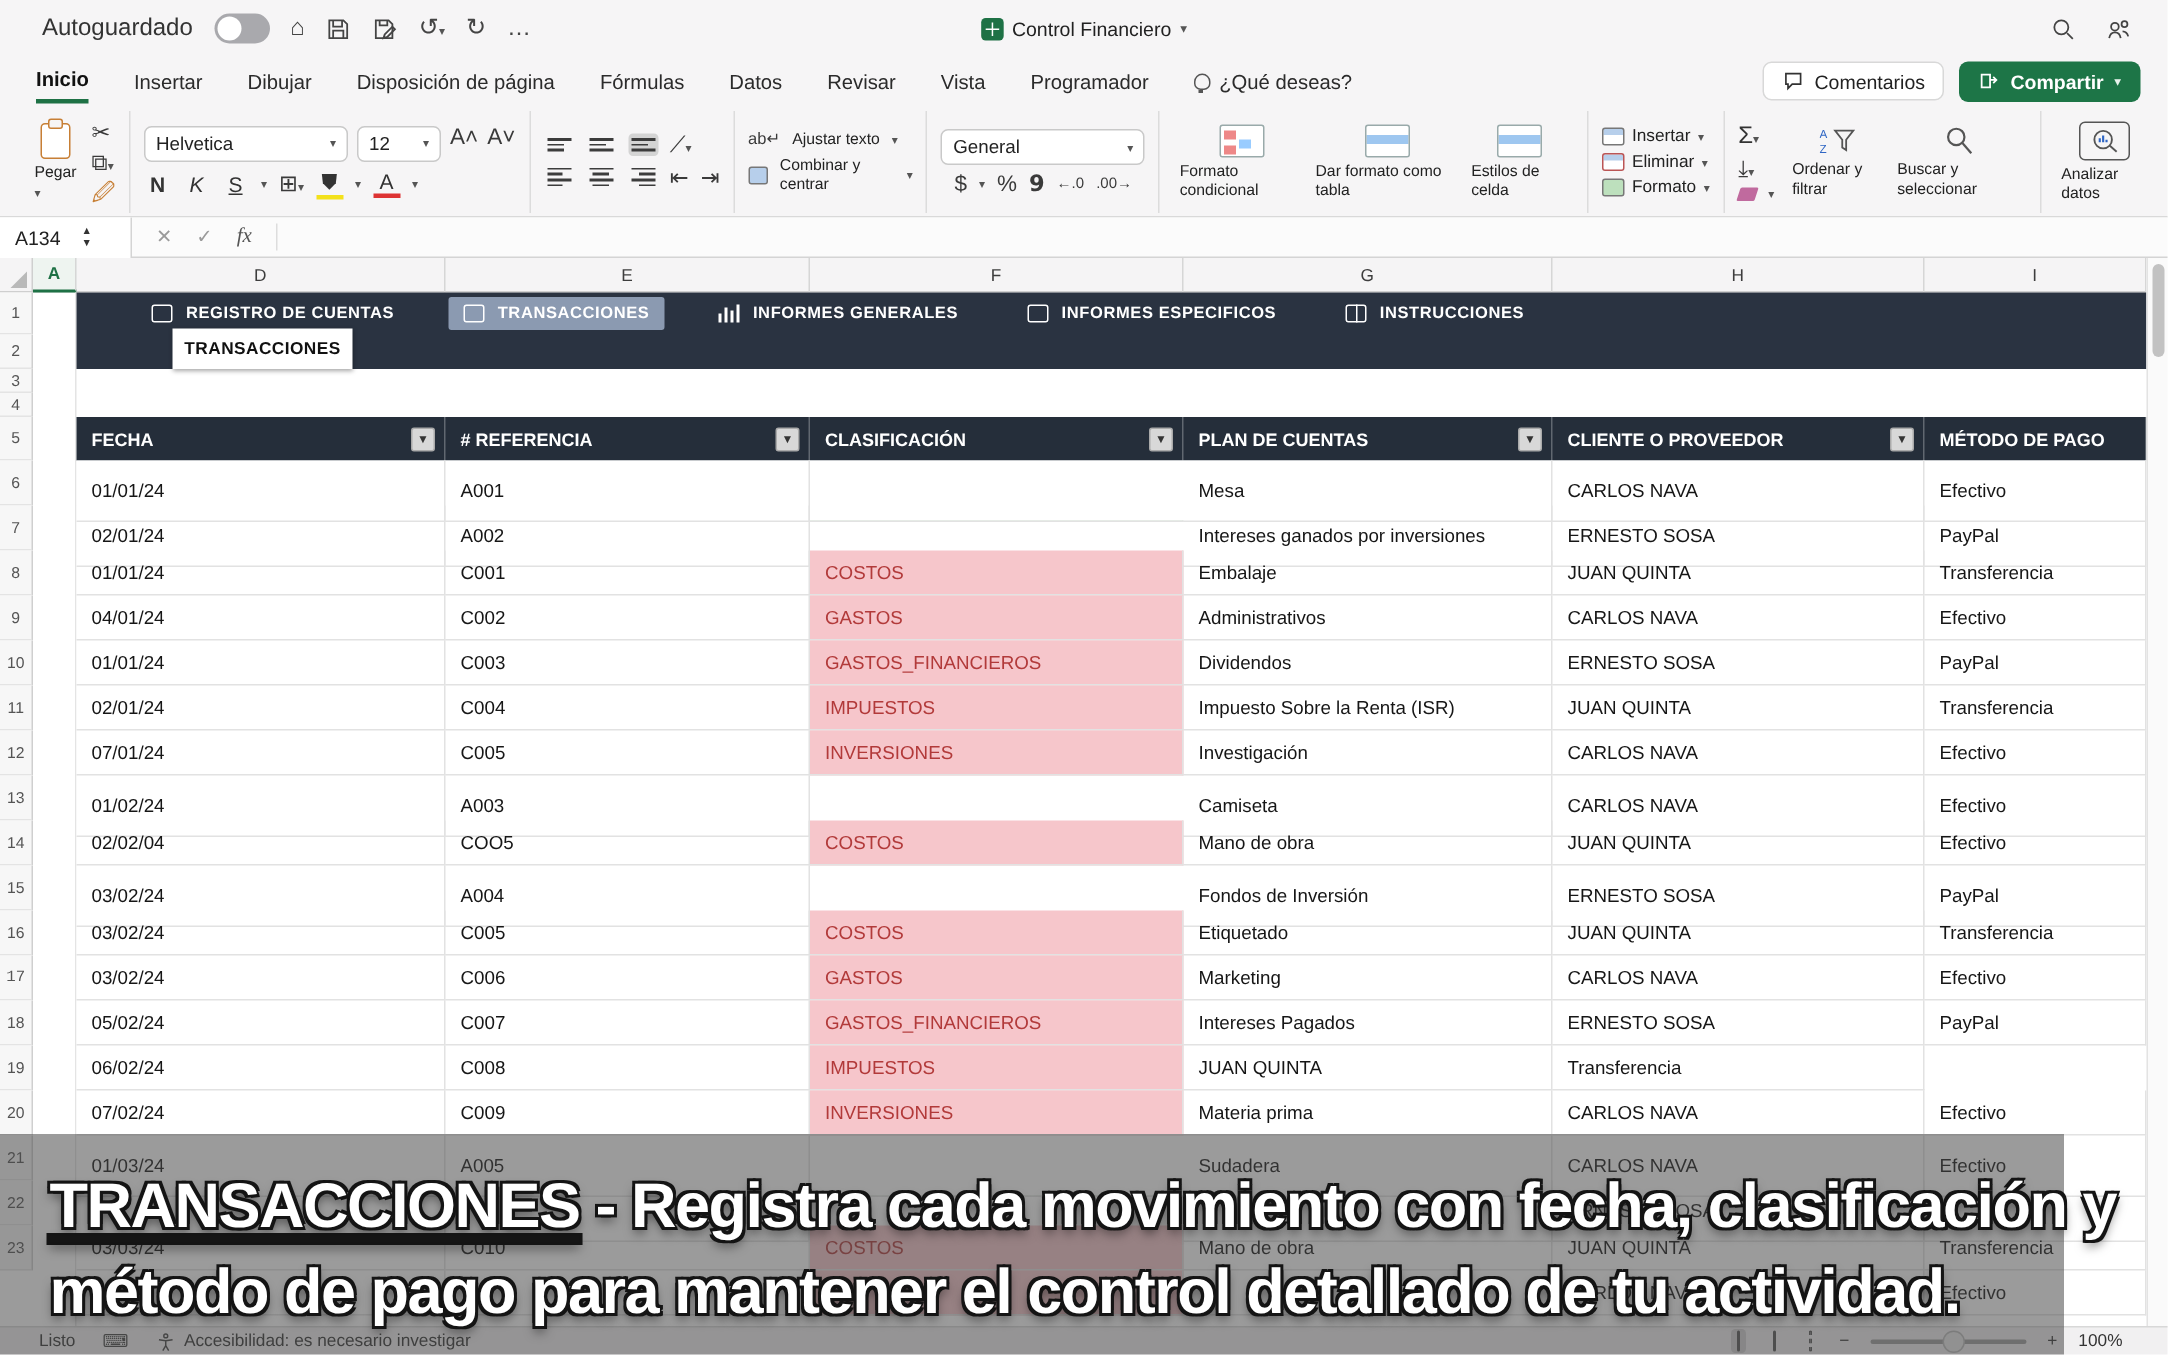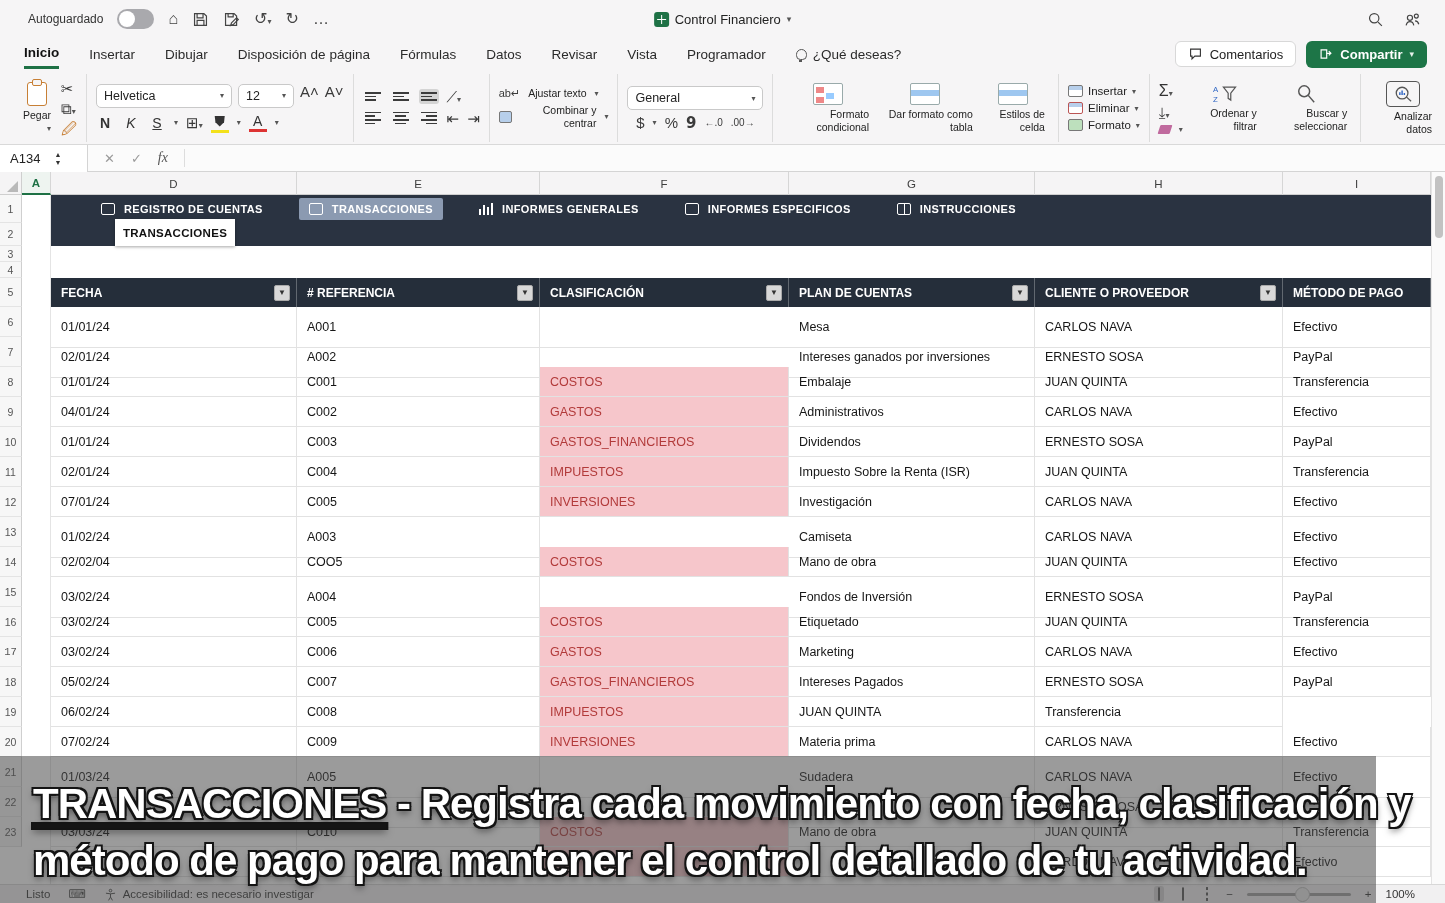--- a/index.html
+++ b/index.html
@@ -3,21 +3,21 @@
 <meta charset="utf-8">
 <style>
   * { margin:0; padding:0; box-sizing:border-box; }
   html,body { width:1445px; height:903px; overflow:hidden;
     font-family:"Liberation Sans","DejaVu Sans",sans-serif; background:#fff; }
 
   
   .titlebar { position:absolute; left:0; top:0; width:1445px; height:38px;
     background:#f6f5f6; display:flex; align-items:center; }
   .tb-left { display:flex; align-items:center; gap:14px; padding-left:28px; }
-  .autosave-label { font-size:12px; color:#333; }
+  .autosave-label { font-size:16px; color:#333; }
   .toggle { width:37px; height:20px; border-radius:10px; background:#a9a9ad; position:relative; }
   .toggle .knob { position:absolute; left:2px; top:2px; width:16px; height:16px; border-radius:50%; background:#fff; }
   .tb-icon { font-size:16px; color:#444; line-height:1; }
   .tb-svg { width:17px; height:17px; stroke:#444; fill:none; stroke-width:1.4; }
   .tb-center { position:absolute; left:50%; transform:translateX(-50%); top:0; height:38px;
     display:flex; align-items:center; gap:6px; }
   .xlicon { width:15px; height:15px; background:#1e7145; border-radius:3px; position:relative; }
   .xlicon::after { content:""; position:absolute; left:3px; top:3px; right:3px; bottom:3px;
     background:linear-gradient(#fff,#fff) 0 4px/9px 1px no-repeat, linear-gradient(#fff,#fff) 4px 0/1px 9px no-repeat; }
   .doc-title { font-size:13px; color:#222; }
@@ -42,21 +42,21 @@
 
   
   .ribbon { position:absolute; left:0; top:70px; width:1445px; height:75px; background:#f6f5f6;
     border-bottom:1px solid #d9d9d9; display:flex; align-items:stretch; padding:4px 0 2px 10px; }
   .rgroup { display:flex; align-items:center; padding:0 9px; border-right:1px solid #dcdcdc; }
   .rgroup:last-child { border-right:none; }
   .rcol { display:flex; flex-direction:column; justify-content:center; gap:5px; }
   .rrow { display:flex; align-items:center; gap:8px; }
   .micon { font-size:15px; color:#3a3a3a; line-height:1; }
   .small-chev { font-size:8px; color:#555; }
-  .rlabel { font-size:10.5px; color:#222; text-align:right; line-height:1.15; }
+  .rlabel { font-size:10.5px; color:#222; text-align:left; line-height:1.15; }
   .bigbtn { display:flex; flex-direction:column; align-items:center; gap:3px; padding:2px 4px; }
   .clipboard { width:20px; height:24px; border:1.6px solid #c77f35; border-radius:3px; position:relative; background:#fff; }
   .clipboard::before { content:""; position:absolute; left:4px; top:-4px; width:8px; height:5px; border:1.6px solid #c77f35; border-radius:2px; background:#f6f5f6; }
   .fontbox { display:flex; align-items:center; justify-content:space-between; background:#fff;
     border:1px solid #c9c9c9; border-radius:5px; height:24px; padding:0 7px; font-size:12.5px; color:#222; }
   .selrow { display:flex; gap:6px; }
   .fmt-letter { font-size:14px; color:#333; width:18px; text-align:center; }
   .under-red { border-bottom:3px solid #d33; }
   .under-yellow { border-bottom:3px solid #f3e11b; }
   .alignicon { display:inline-flex; flex-direction:column; gap:2px; width:20px; padding:3px 2px; border-radius:3px; }

